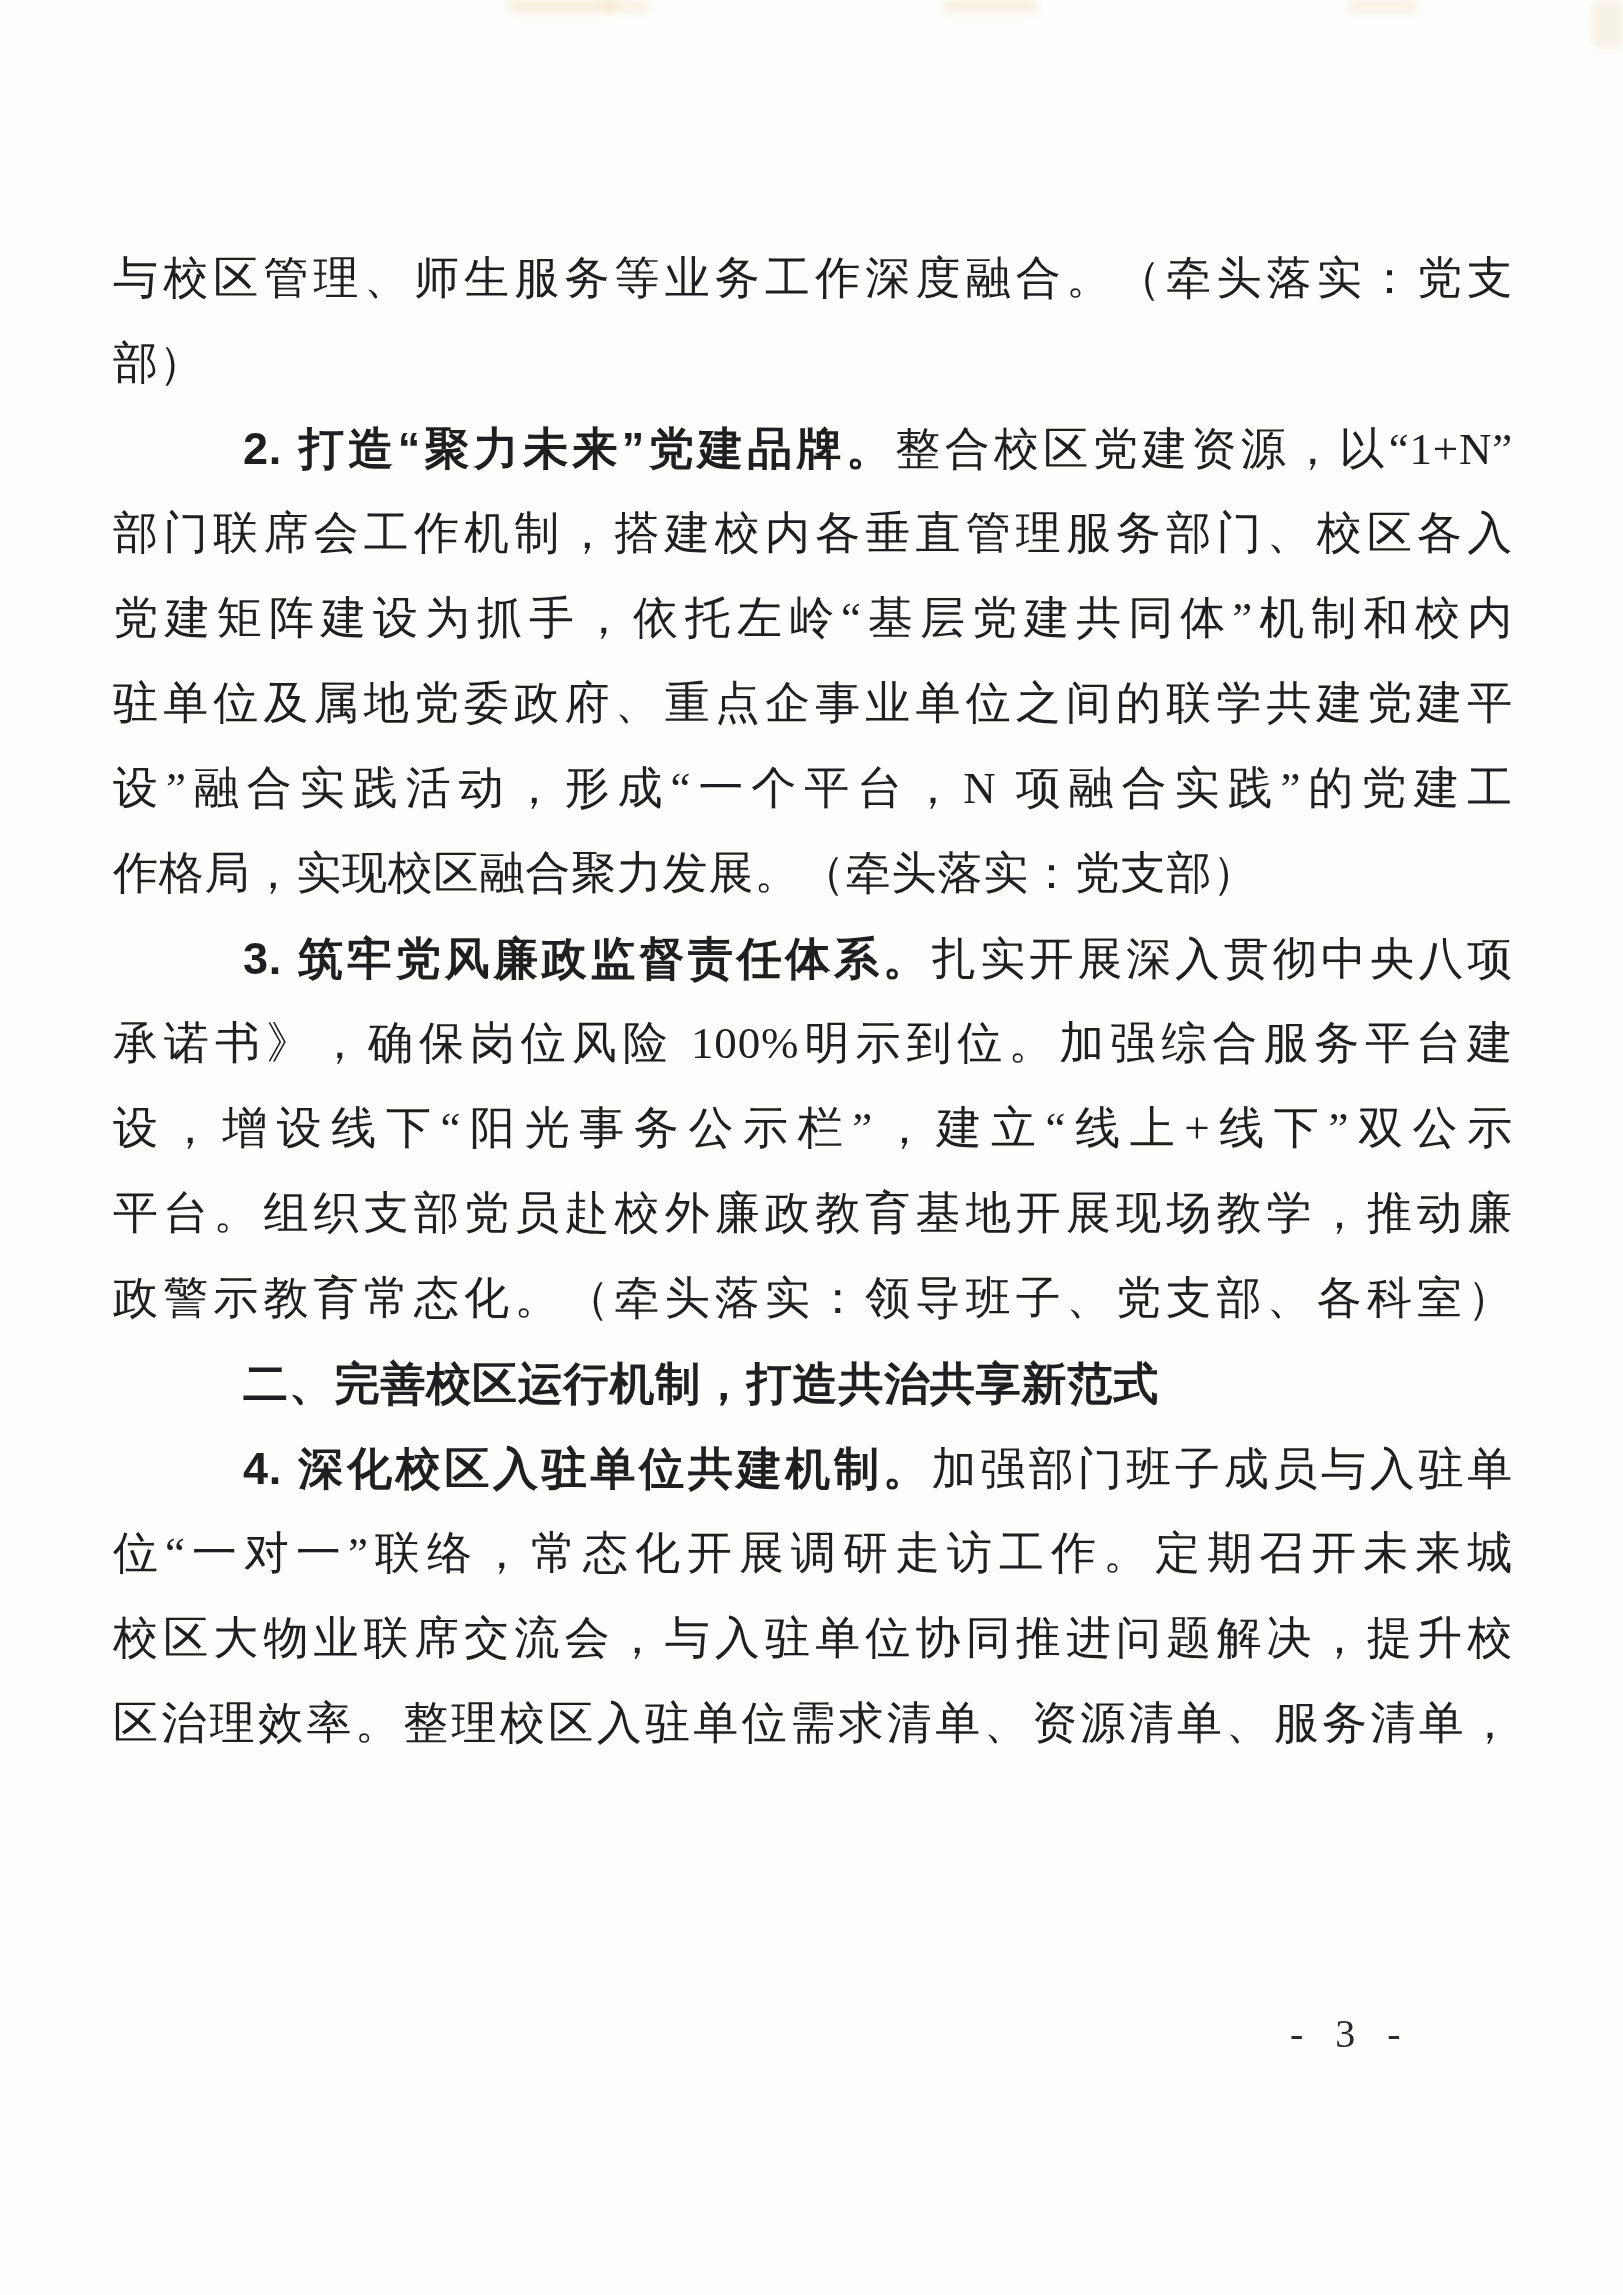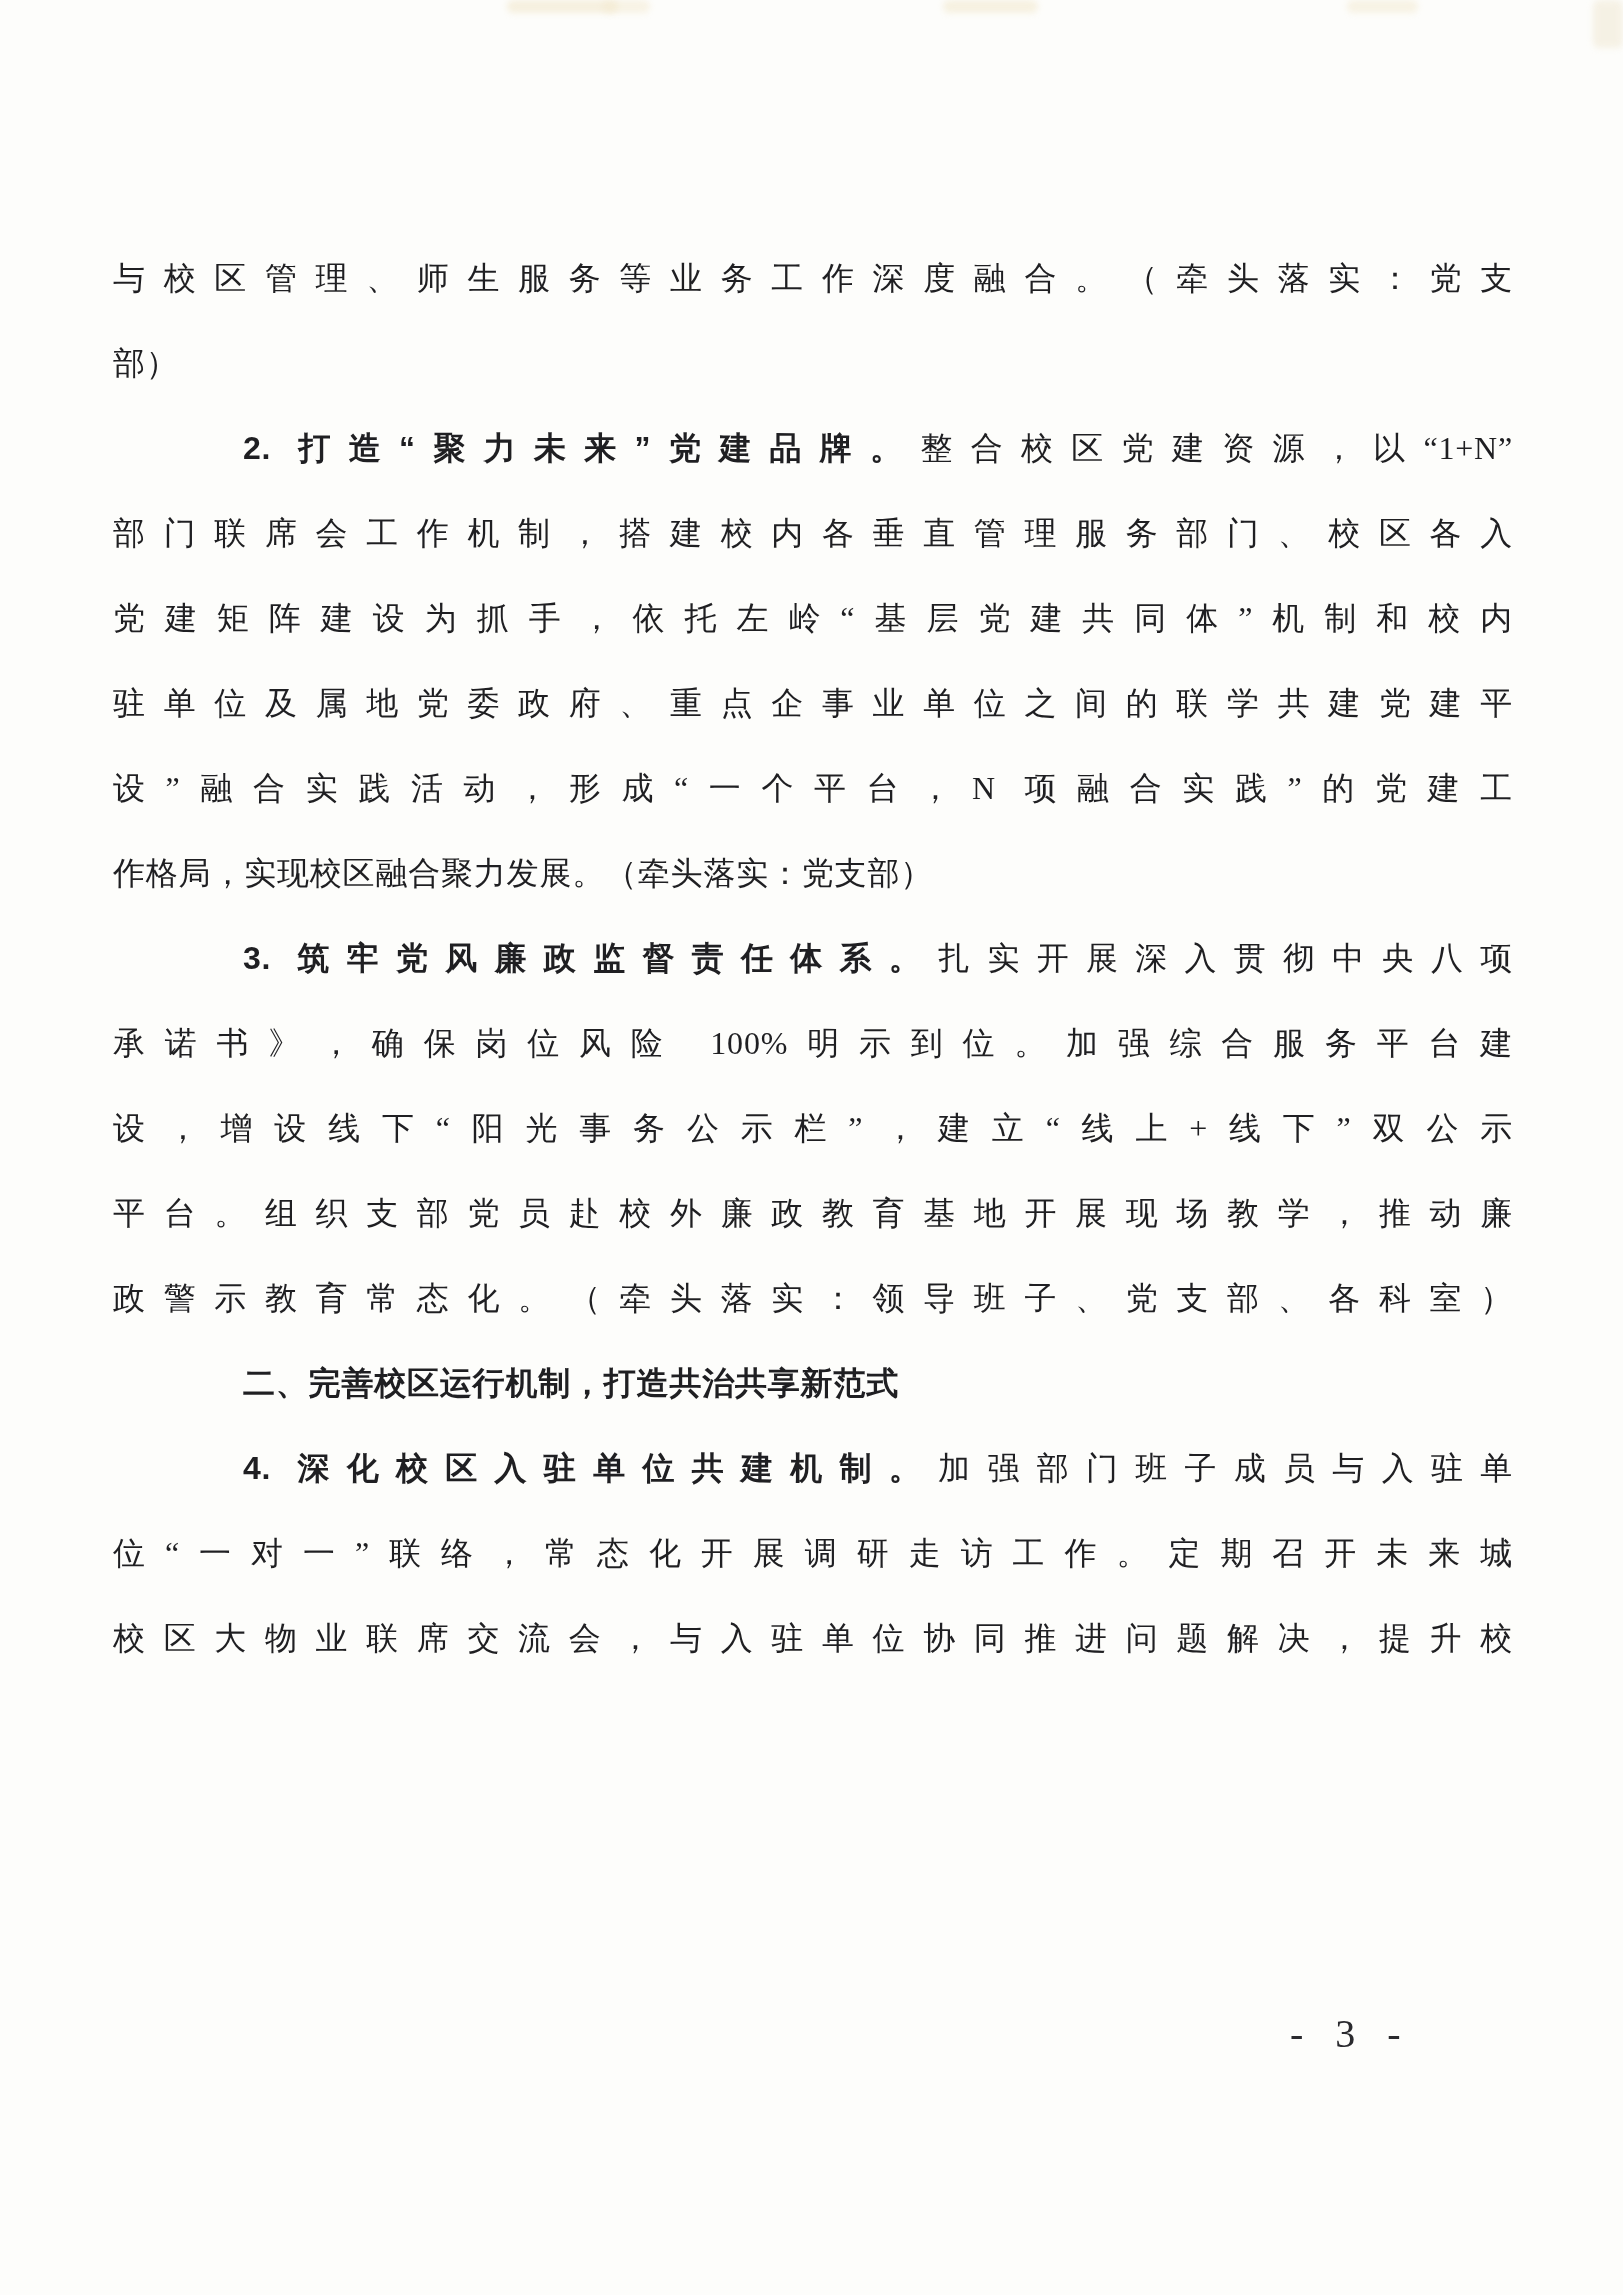--- a/index.html
+++ b/index.html
@@ -31,21 +31,21 @@
   .a5 { left: 1593px; width: 30px; height: 48px; background: #efe6cf; }
 
   .text-block {
     position: absolute;
     left: 113px;
     top: 236px;
     width: 1400px;
   }
   .line {
     font-family: "Liberation Serif", "DejaVu Serif", serif;
-    font-size: 32px;
+    font-size: 45px;
     line-height: 85px;
     height: 85px;
     color: #1f1f22;
     text-align: left;
     white-space: nowrap;
     letter-spacing: 0.8px;
   }
   .line.fill {
     white-space: normal;
     text-align: justify;
@@ -91,17 +91,18 @@
       <div class="line"><span class="text-run">作格局，实现校区融合聚力发展。（牵头落实：党支部）</span></div>
       <div class="line fill indent"><span class="bold-run">3. 筑牢党风廉政监督责任体系。</span><span class="text-run">扎实开展深入贯彻中央八项</span></div>
       <div class="line fill"><span class="text-run">承诺书》，确保岗位风险 100%明示到位。加强综合服务平台建</span></div>
       <div class="line fill"><span class="text-run">设，增设线下“阳光事务公示栏”，建立“线上+线下”双公示</span></div>
       <div class="line fill"><span class="text-run">平台。组织支部党员赴校外廉政教育基地开展现场教学，推动廉</span></div>
       <div class="line fill"><span class="text-run">政警示教育常态化。（牵头落实：领导班子、党支部、各科室）</span></div>
       <div class="line indent"><span class="bold-run">二、完善校区运行机制，打造共治共享新范式</span></div>
       <div class="line fill indent"><span class="bold-run">4. 深化校区入驻单位共建机制。</span><span class="text-run">加强部门班子成员与入驻单</span></div>
       <div class="line fill"><span class="text-run">位“一对一”联络，常态化开展调研走访工作。定期召开未来城</span></div>
       <div class="line fill"><span class="text-run">校区大物业联席交流会，与入驻单位协同推进问题解决，提升校</span></div>
+      <div class="line fill"><span class="text-run">区治理效率。整理校区入驻单位需求清单、资源清单、服务清单，</span></div>
     </div>
 
   <div class="page-number">- 3 -</div>
 </div>
 
 
 </body></html>

